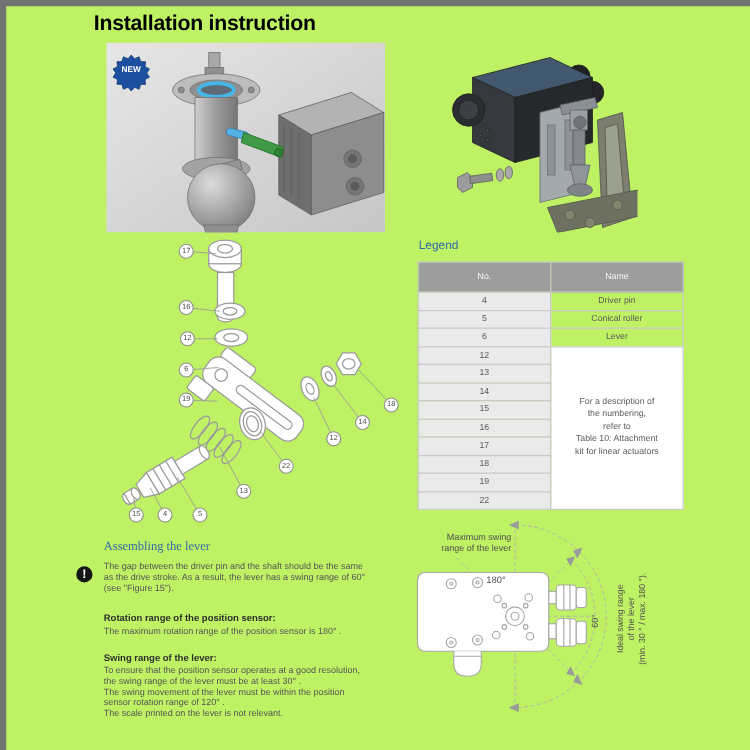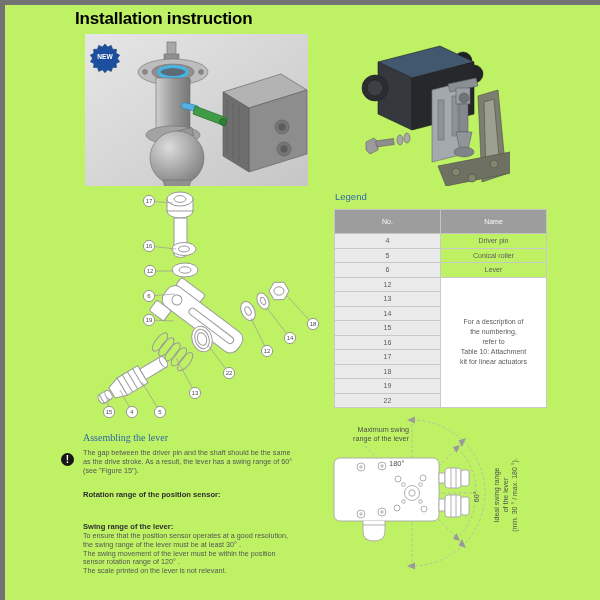--- a/index.html
+++ b/index.html
@@ -340,20 +340,21 @@
       </tbody>
   </table>
 
   <div class="abs sec-heading assembling-heading">Assembling the lever</div>
   <div class="abs warn">!</div>
   <div class="abs bodytext para1">The gap between the driver pin and the shaft should be the same
 as the drive stroke. As a result, the lever has a swing range of 60°
 (see "Figure 15").</div>
 
   <div class="abs subhead rot-head">Rotation range of the position sensor:</div>
+  <div class="abs bodytext rot-body">The maximum rotation range of the position sensor is 180° .</div>
 
   <div class="abs subhead swing-head">Swing range of the lever:</div>
   <div class="abs bodytext swing-body">To ensure that the position sensor operates at a good resolution,
 the swing range of the lever must be at least 30° .
 The swing movement of the lever must be within the position
 sensor rotation range of 120° .
 The scale printed on the lever is not relevant.</div>
 
   <div class="abs sdiag">
     <svg width="225" height="160" viewBox="0 0 225 160">

